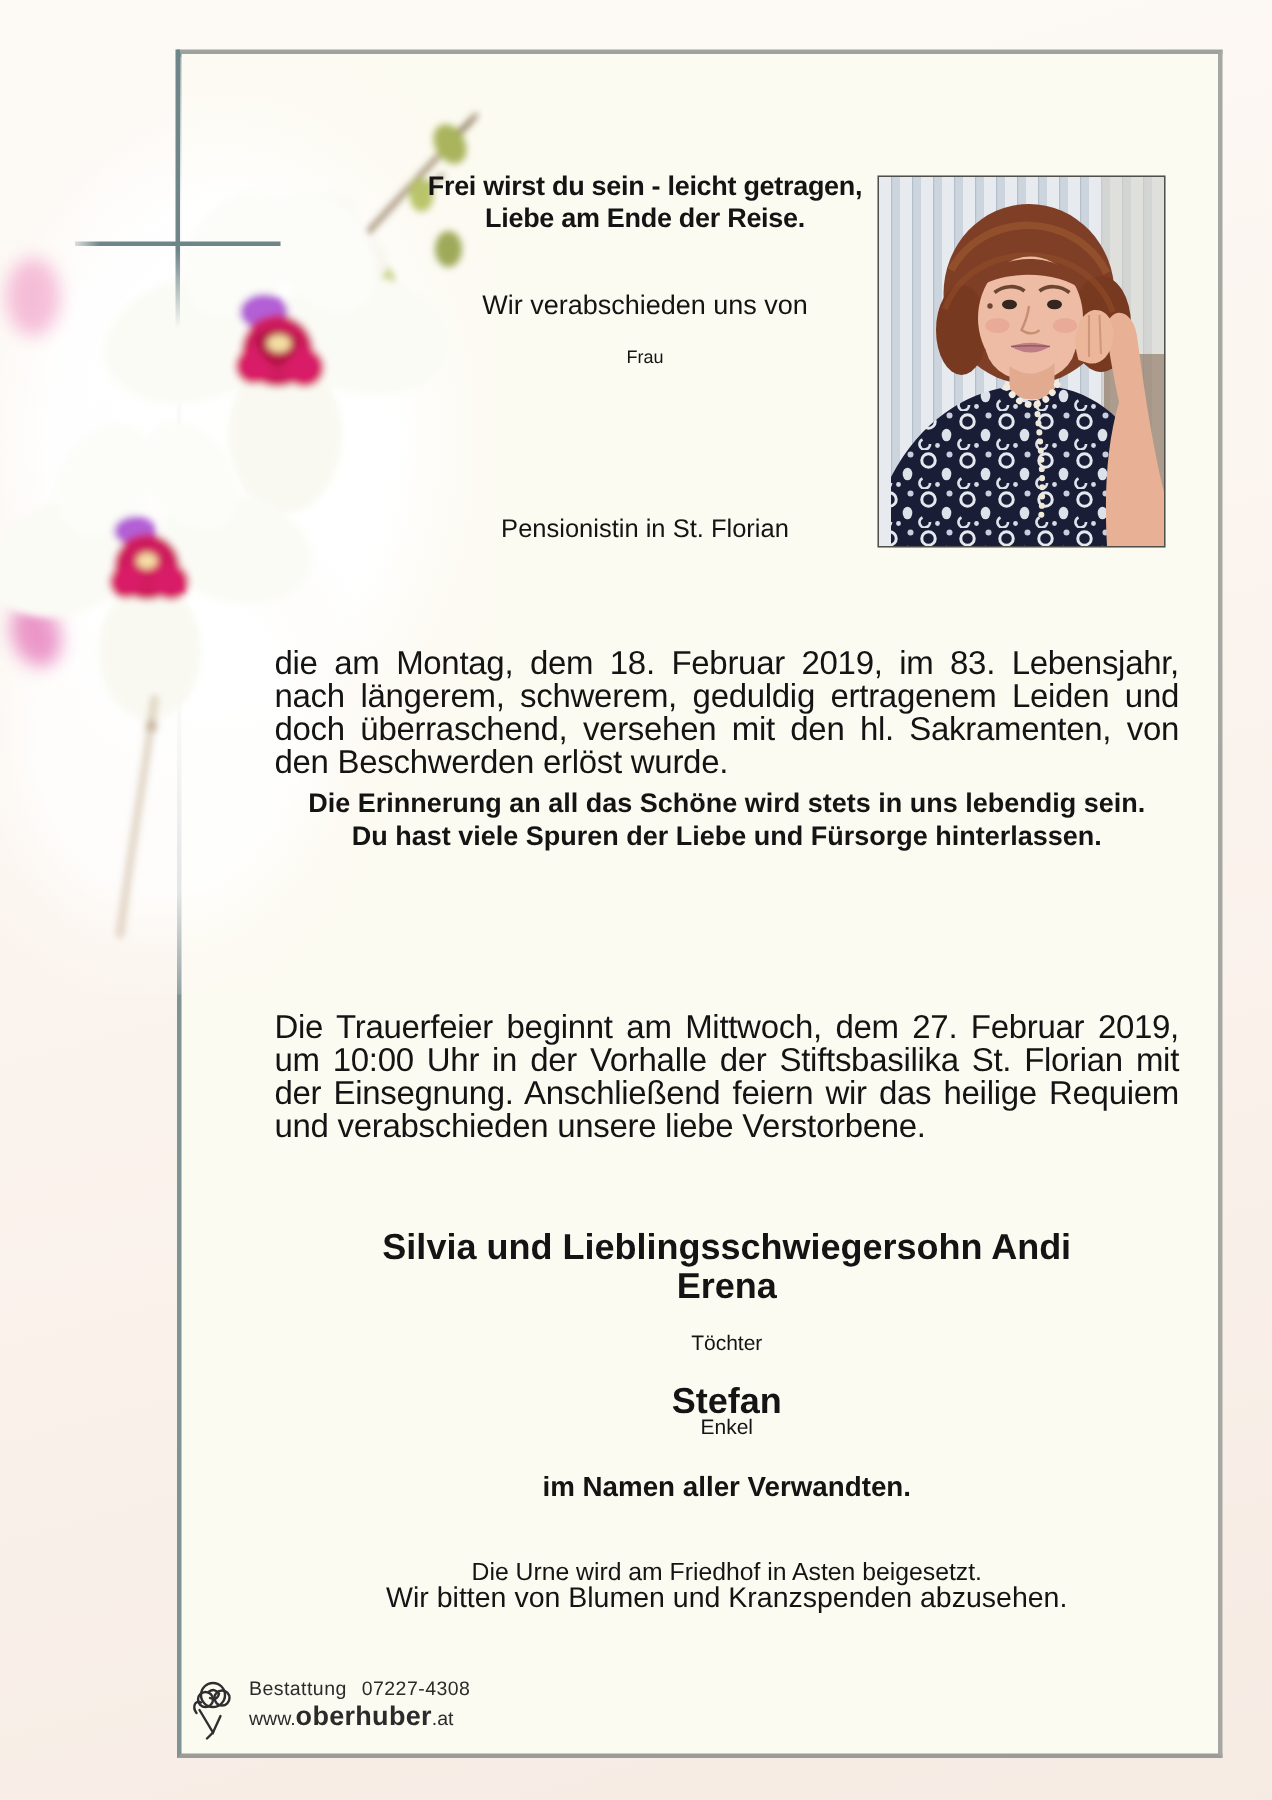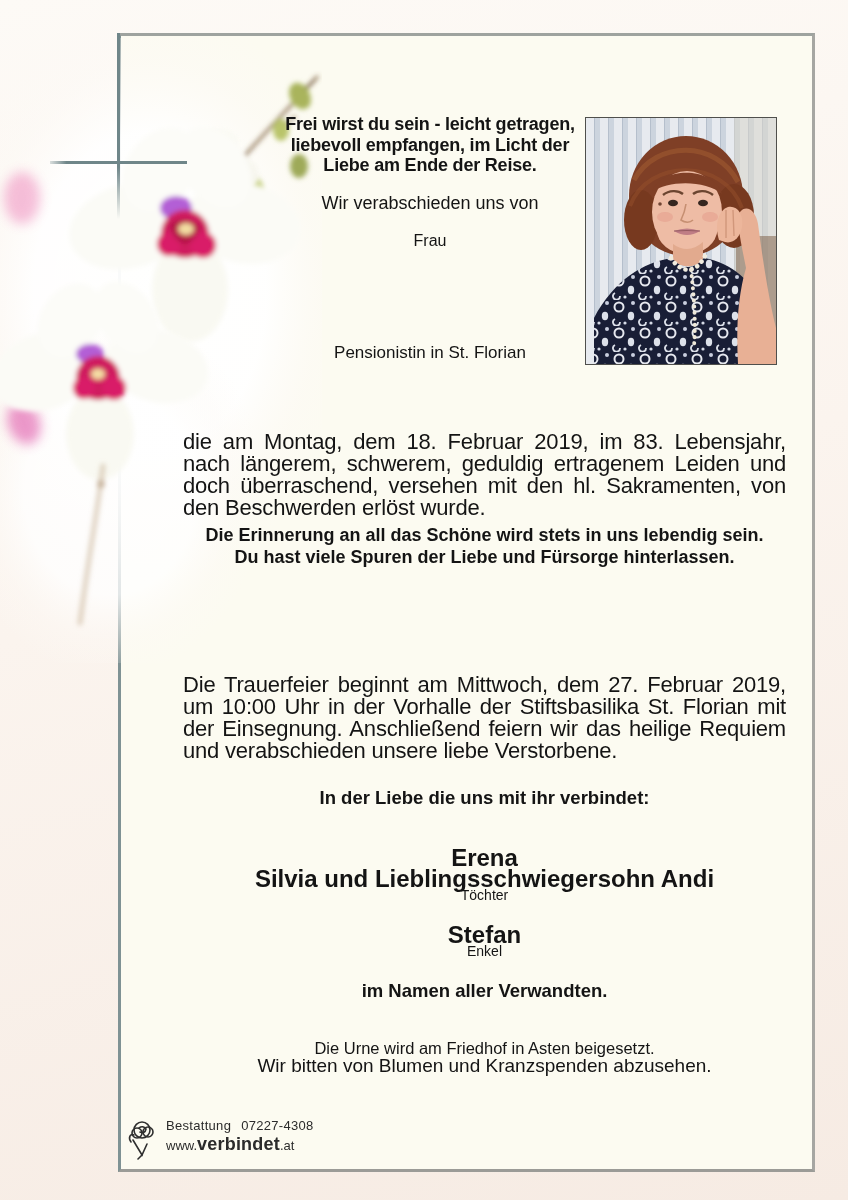--- a/index.html
+++ b/index.html
@@ -36,31 +36,31 @@
   }
   #photo svg{display:block;}
   
   .txt{z-index:4;line-height:1.15;}
   .hdr-center{left:274px;width:312px;text-align:center;}
   .col-center{left:183px;width:603px;text-align:center;}
   .para{left:183px;width:603px;text-align:justify;font-size:22px;line-height:22px;letter-spacing:-0.2px;}
   .line{display:block;}
   .quote{top:114px;font-weight:bold;font-size:18px;line-height:20.5px;letter-spacing:-0.2px;}
   .farewell{top:193px;font-size:18px;}
-  .salutation{top:232px;font-size:16px;text-align:center;}
+  .salutation{top:232px;font-size:12px;text-align:center;}
   .name{top:254px;font-size:39px;line-height:38px;letter-spacing:-0.5px;left:174px;width:512px;text-align:center;}
   .subtitle{top:343px;font-size:17px;}
   .p1{top:431px;}
   .tribute{top:524px;font-weight:bold;font-size:18px;line-height:22px;}
   .p2{top:599px;}
   .p3{top:674px;}
   .bond{top:787px;font-weight:bold;font-size:18.5px;}
   .m-name{font-weight:bold;font-size:24px;}
   .m1{top:844px;}
-  .m2{top:865px;}
+  .m2{top:818px;}
   .lbl{font-size:14px;}
   .l1{top:887px;}
   .m3{top:921px;}
   .l2{top:943px;}
   .closing{top:980px;font-weight:bold;font-size:18.5px;}
   .urn{top:1039px;font-size:16.5px;}
   .blumen{top:1055px;font-size:19px;}
   
   #fh-logo{left:124px;top:1118px;z-index:4;display:flex;align-items:flex-start;}
   #fh-logo .fh-text{margin-left:4px;color:#2b2b2b;}
@@ -191,34 +191,32 @@
       <path d="M85 140 C95 156 110 156 119 138" fill="none" stroke="#f1ecdf" stroke-width="4.5" stroke-linecap="round" stroke-dasharray="0.1 6.2"></path>
       <path d="M105 152 C108 178 110 205 108 228" fill="none" stroke="#efe9da" stroke-width="4" stroke-linecap="round" stroke-dasharray="0.1 6"></path>
       <path d="M190 246 L152 246 C150 208 152 178 160 150 C154 120 150 102 154 94 C160 86 170 92 172 106 C176 136 182 178 190 210 Z" fill="#e8b095"></path>
       <path d="M133 122 C128 106 133 92 142 89 C151 87 158 96 156 109 C154 120 147 126 139 124 Z" fill="#ecb69b"></path>
       <path d="M140 92 L140 120 M147 92 L148 118" fill="none" stroke="#d1977b" stroke-width="1.4"></path>
     </svg>
   </div>
 
   <div class="abs txt hdr-center quote">
     <span class="line">Frei wirst du sein - leicht getragen,</span>
-    <span class="line">liebevoll empfangen, im Licht der</span>
     <span class="line">Liebe am Ende der Reise.</span>
   </div>
   <div class="abs txt hdr-center farewell">Wir verabschieden uns von</div>
   <div class="abs txt hdr-center salutation">Frau</div>
   <div class="abs txt hdr-center subtitle">Pensionistin in St. Florian</div>
 
   <div class="abs txt para p1">die am Montag, dem 18. Februar 2019, im 83. Lebensjahr, nach längerem, schwerem, geduldig ertragenem Leiden und doch überraschend, versehen mit den hl. Sakramenten, von den Beschwerden erlöst wurde.</div>
   <div class="abs txt col-center tribute">
     <span class="line">Die Erinnerung an all das Schöne wird stets in uns lebendig sein.</span>
     <span class="line">Du hast viele Spuren der Liebe und Fürsorge hinterlassen.</span>
   </div>
   <div class="abs txt para p3">Die Trauerfeier beginnt am Mittwoch, dem 27. Februar 2019, um 10:00 Uhr in der Vorhalle der Stiftsbasilika St. Florian mit der Einsegnung. Anschließend feiern wir das heilige Requiem und verabschieden unsere liebe Verstorbene.</div>
-  <div class="abs txt col-center bond">In der Liebe die uns mit ihr verbindet:</div>
 
   <div class="abs txt col-center m-name m1">Erena</div>
   <div class="abs txt col-center m-name m2">Silvia und Lieblingsschwiegersohn Andi</div>
   <div class="abs txt col-center lbl l1">Töchter</div>
   <div class="abs txt col-center m-name m3">Stefan</div>
   <div class="abs txt col-center lbl l2">Enkel</div>
   <div class="abs txt col-center closing">im Namen aller Verwandten.</div>
 
   <div class="abs txt col-center urn">Die Urne wird am Friedhof in Asten beigesetzt.</div>
   <div class="abs txt col-center blumen">Wir bitten von Blumen und Kranzspenden abzusehen.</div>
@@ -233,18 +231,18 @@
         <path d="M7 24 C4 20 6 15 10 17"></path>
         <path d="M9 22 L18 37 L23 26"></path>
         <path d="M18 37 L14 41"></path>
       </g>
     </svg>
     <div class="fh-text">
       <div class="fh-line1">
         <span>Bestattung</span><span class="phone">07227-4308</span>
       </div>
       <div class="fh-line2">
-        <span>www.</span><span class="brand">verbindet</span><span>.at</span>
+        <span>www.</span><span class="brand">oberhuber</span><span>.at</span>
       </div>
     </div>
   </div>
 
 </div>
 
 </body></html>

